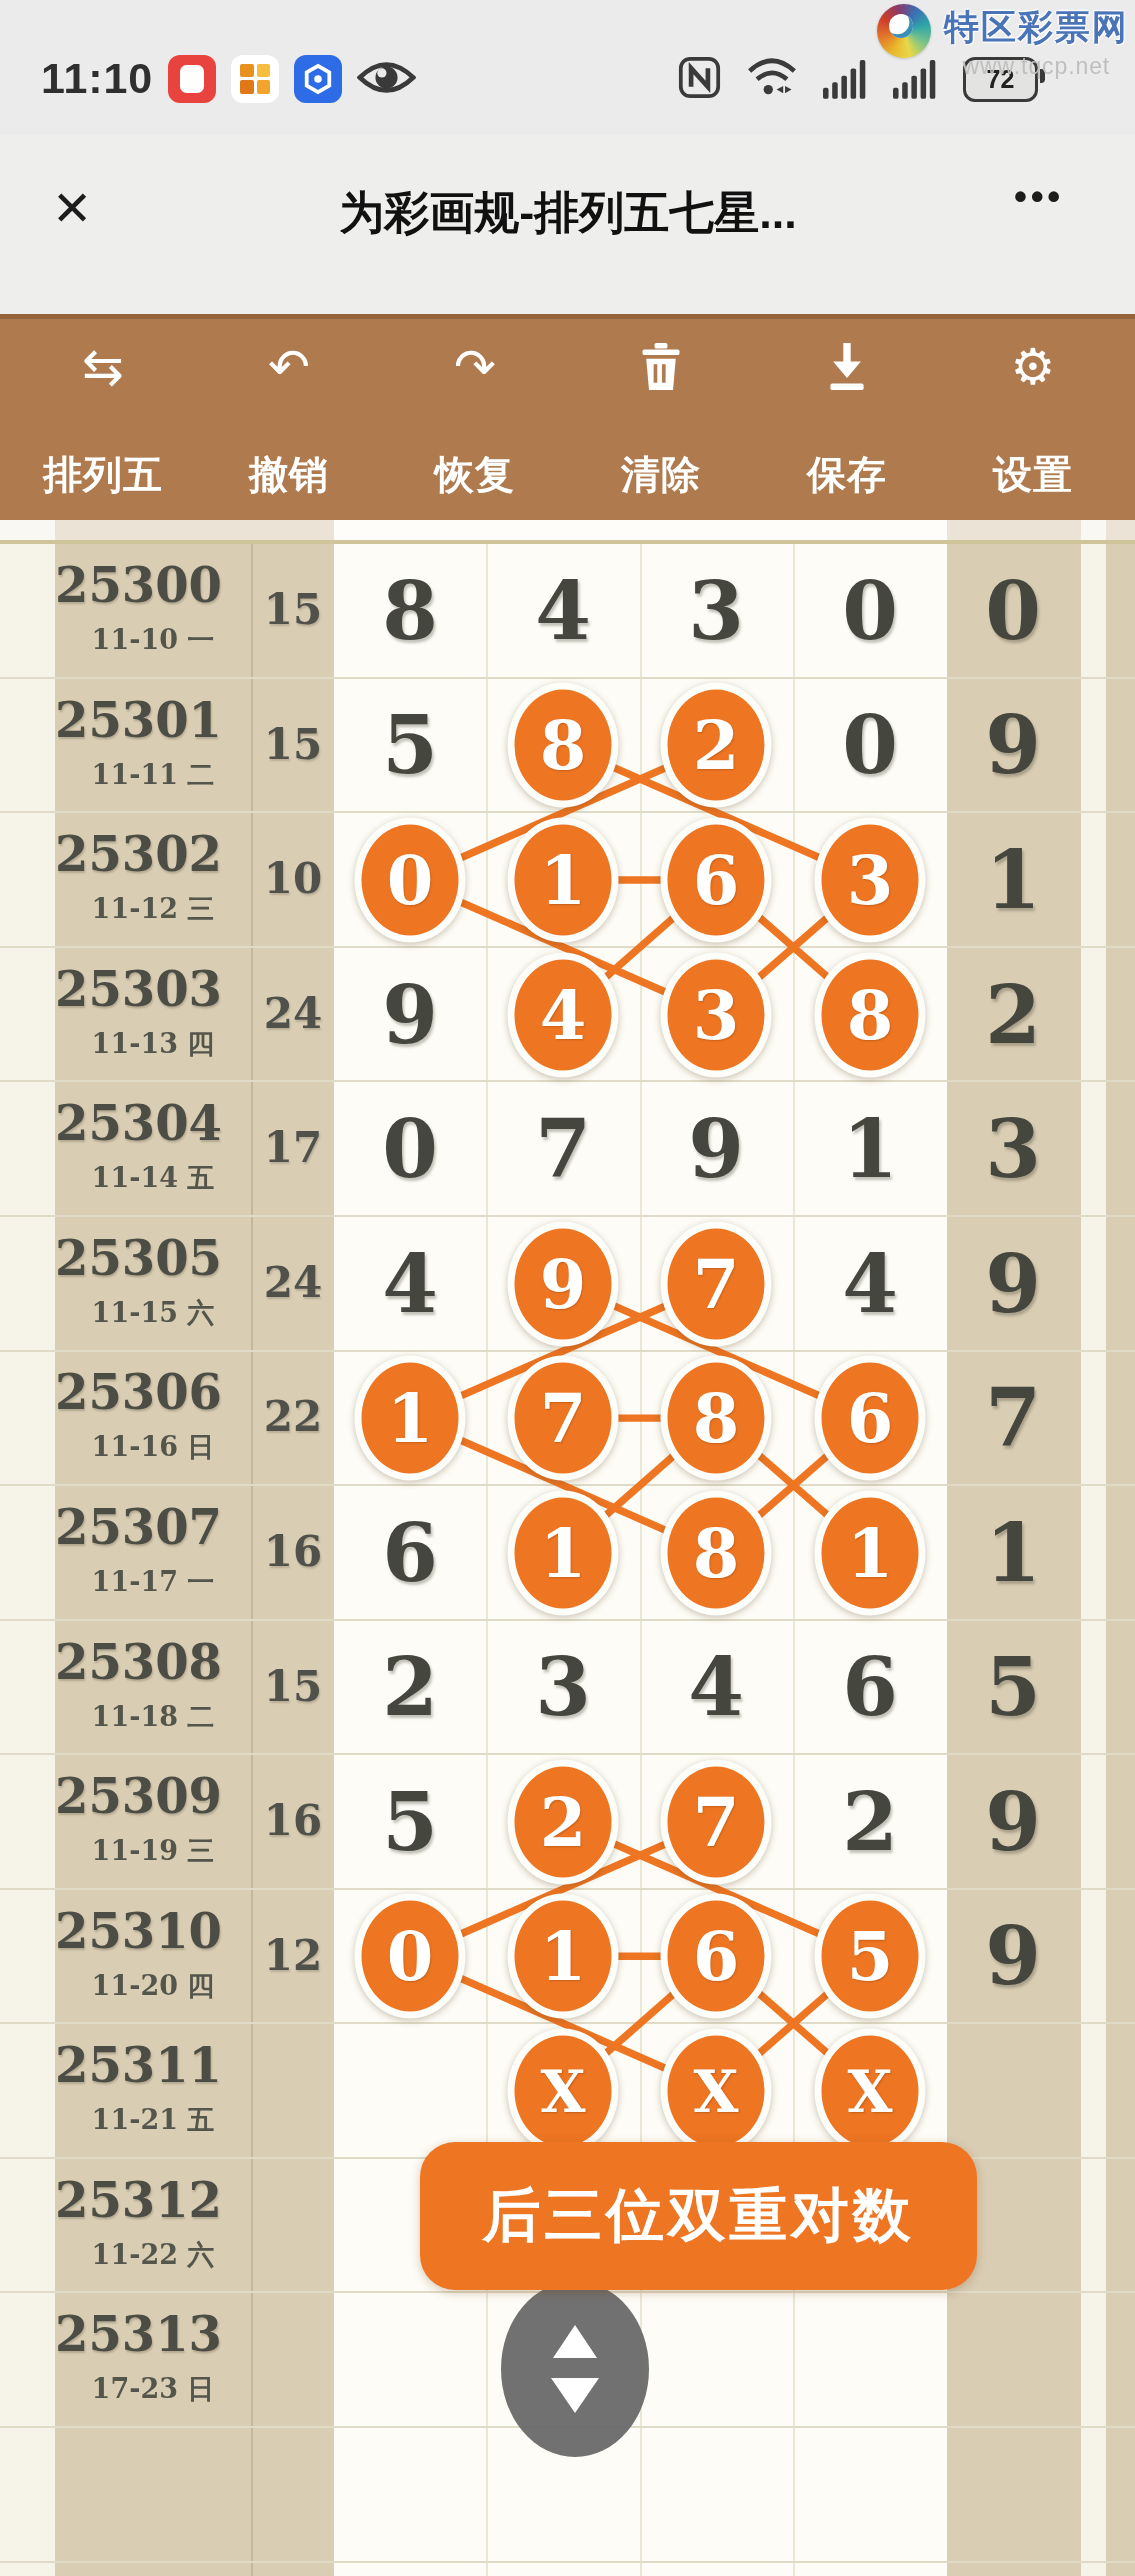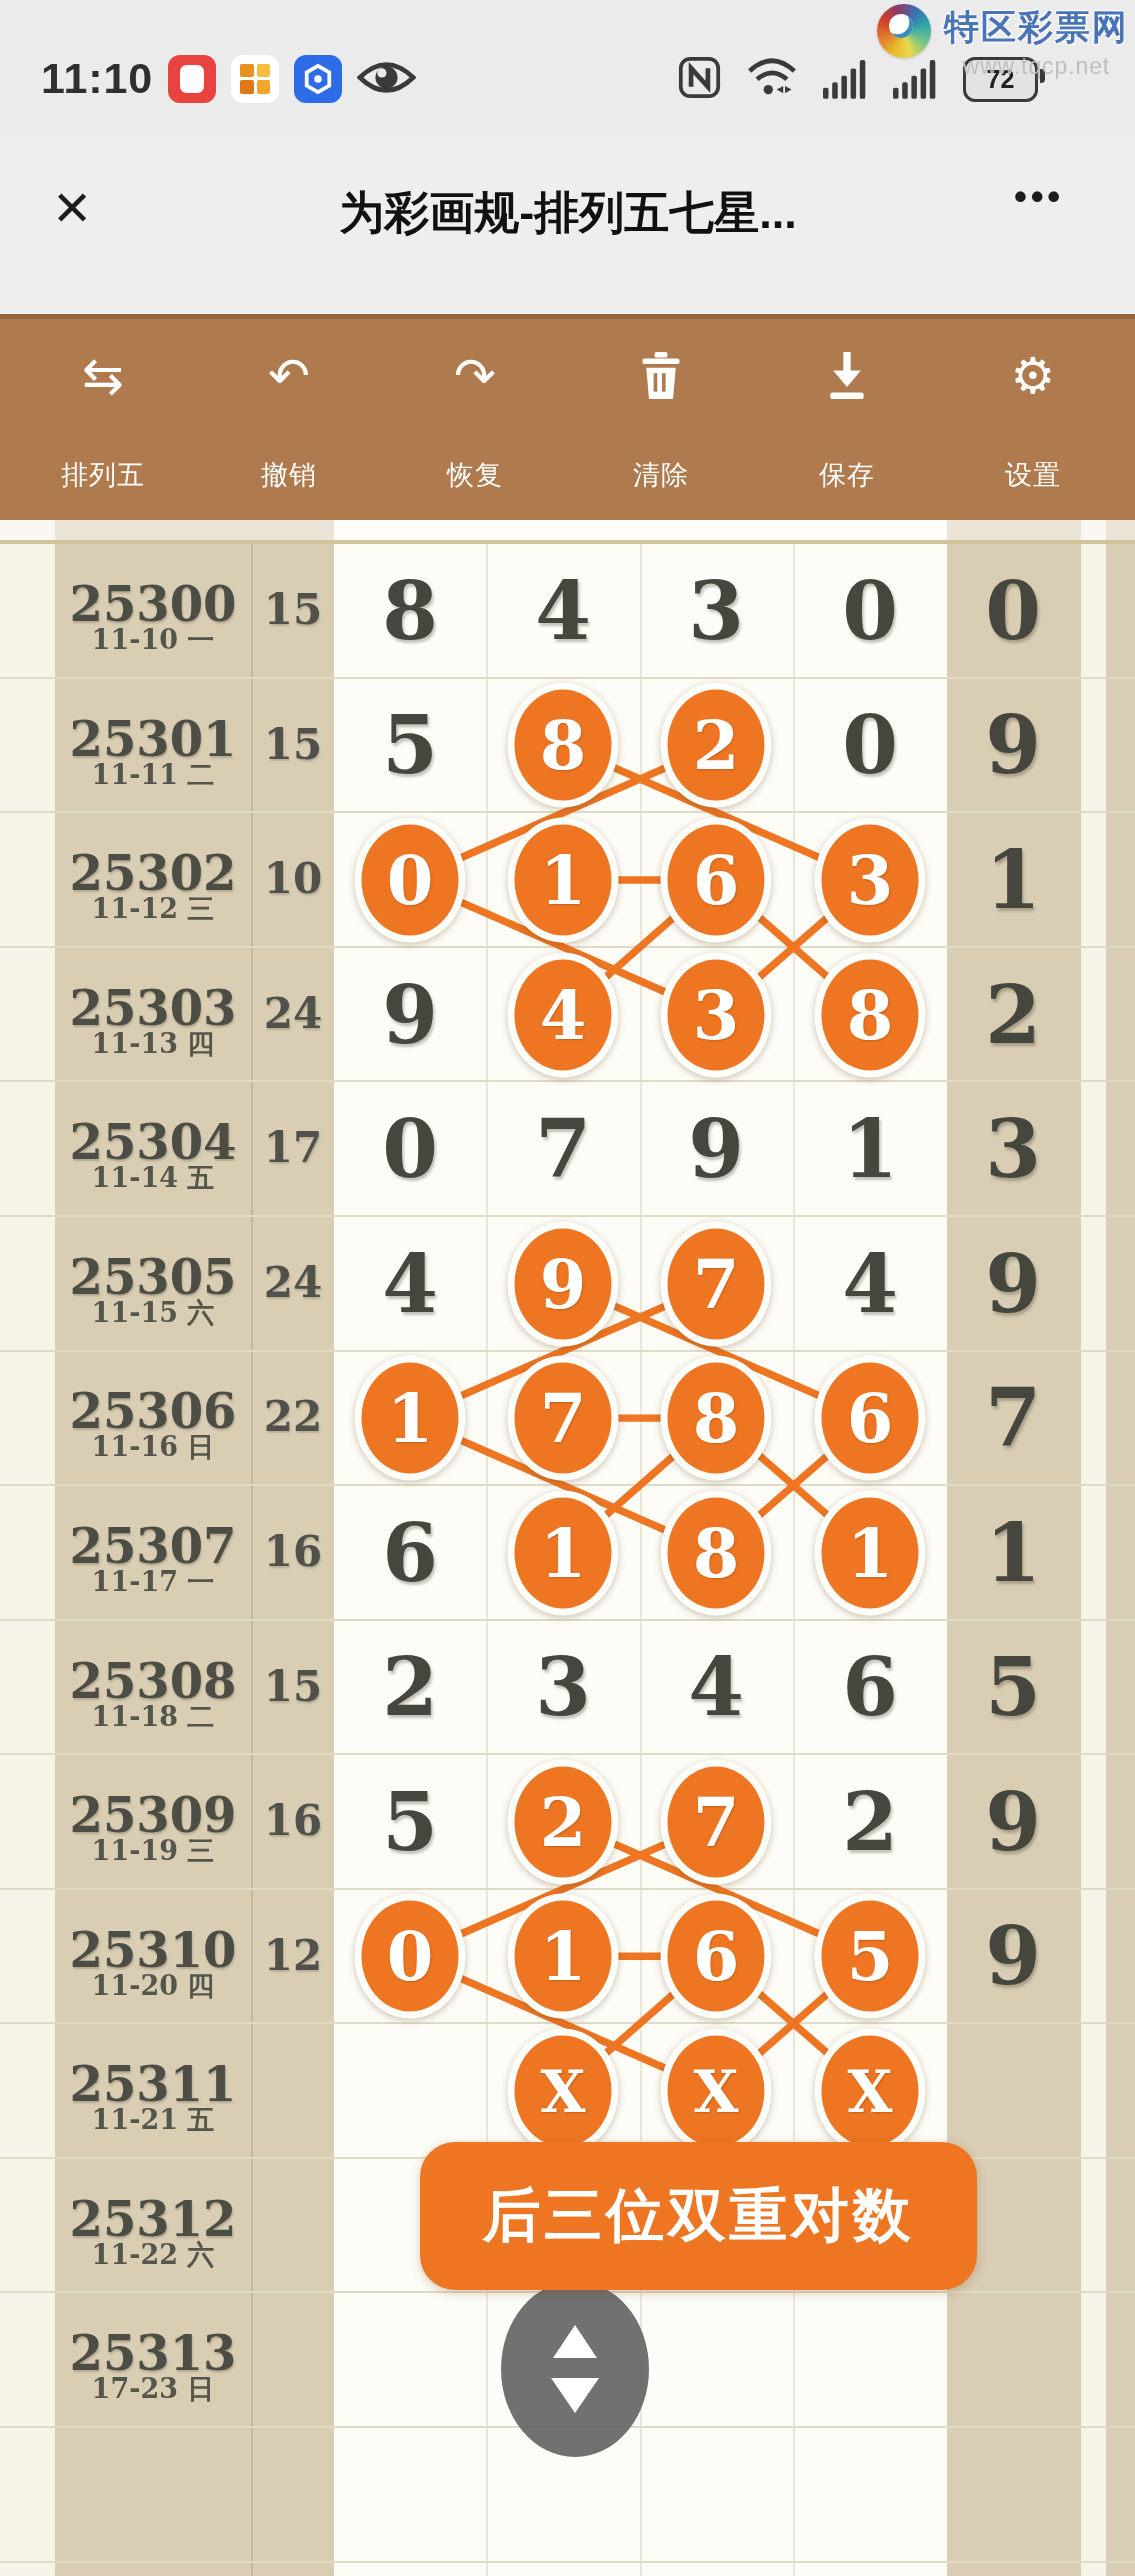--- a/index.html
+++ b/index.html
@@ -46,40 +46,40 @@
   .nav-title{position:absolute;left:0;right:0;top:48px;text-align:center;font-size:45px;font-weight:700;color:#111;}
   .nav-more{position:absolute;right:72px;top:41px;font-size:37px;font-weight:900;color:#1c1c1c;letter-spacing:3.7px;cursor:pointer;}
 
   
   .toolbar{position:absolute;top:314px;left:0;width:100%;height:206px;background:#ae7a4e;
            border-top:5.6px solid #93633c;box-sizing:border-box;
            display:flex;justify-content:space-between;align-items:center;padding:0 24px;}
   .tb-btn{display:flex;flex-direction:column;align-items:center;gap:3.7px;width:158px;cursor:pointer;color:#fff;}
   .tb-glyph{height:59px;display:flex;align-items:center;justify-content:center;font-size:50px;line-height:1;
             font-family:"DejaVu Sans",sans-serif;}
-  .tb-label{font-size:27px;font-weight:400;letter-spacing:0.9px;white-space:nowrap;margin-top:48px;}
+  .tb-label{font-size:39px;font-weight:700;letter-spacing:0.9px;white-space:nowrap;margin-top:48px;}
 
   
   .board{position:absolute;top:520px;left:0;width:1136px;height:2056px;overflow:hidden;background:#fdfcf6;
          --accent:#ee7522;}
   .strip{position:absolute;top:0;bottom:0;}
   .s-ivory{background:#f6f3e8;}
   .s-beige{background:#d9cdb4;}
   .s-white{background:#fdfcf6;}
   .sliver-light{position:absolute;left:0;right:0;top:0;height:20.4px;background:rgba(255,255,255,.45);}
   .top-div{position:absolute;left:0;right:0;top:20.4px;height:3.7px;background:#cfc49a;}
   .vline{position:absolute;top:20.4px;bottom:0;width:1.9px;}
   .v-dark{background:#c3b89b;}
   .v-light{background:#ebe7d4;}
   .hdiv{position:absolute;left:0;right:0;height:1.9px;background:#dfdbc6;}
 
   .trow{position:absolute;left:0;width:100%;height:135px;}
-  .period{position:absolute;left:55px;width:196px;top:13px;text-align:center;
+  .period{position:absolute;left:55px;width:196px;top:13px;text-align:left;
           font-family:"DejaVu Serif",serif;font-weight:700;font-size:48px;color:#4c4d44;
-          text-shadow:0.9px 1.9px 1.9px rgba(70,60,40,.25);margin-top:19px;}
+          text-shadow:0.9px 1.9px 1.9px rgba(70,60,40,.25);}
   .rdate{position:absolute;left:55px;width:196px;top:78px;text-align:center;
          font-family:"DejaVu Serif",serif;font-weight:700;font-size:27px;color:#55564b;}
   .rsum{position:absolute;left:251px;width:84px;top:41px;text-align:center;
         font-family:"DejaVu Serif",serif;font-weight:700;font-size:42px;color:#50514a;
         text-shadow:0.9px 1.9px 1.9px rgba(70,60,40,.22);}
 
   svg.lines{position:absolute;left:0;top:0;z-index:2;pointer-events:none;}
   svg.lines line{stroke:var(--accent);stroke-width:8;}
 
   .digit{position:absolute;transform:translate(-50%,-50%);z-index:1;

